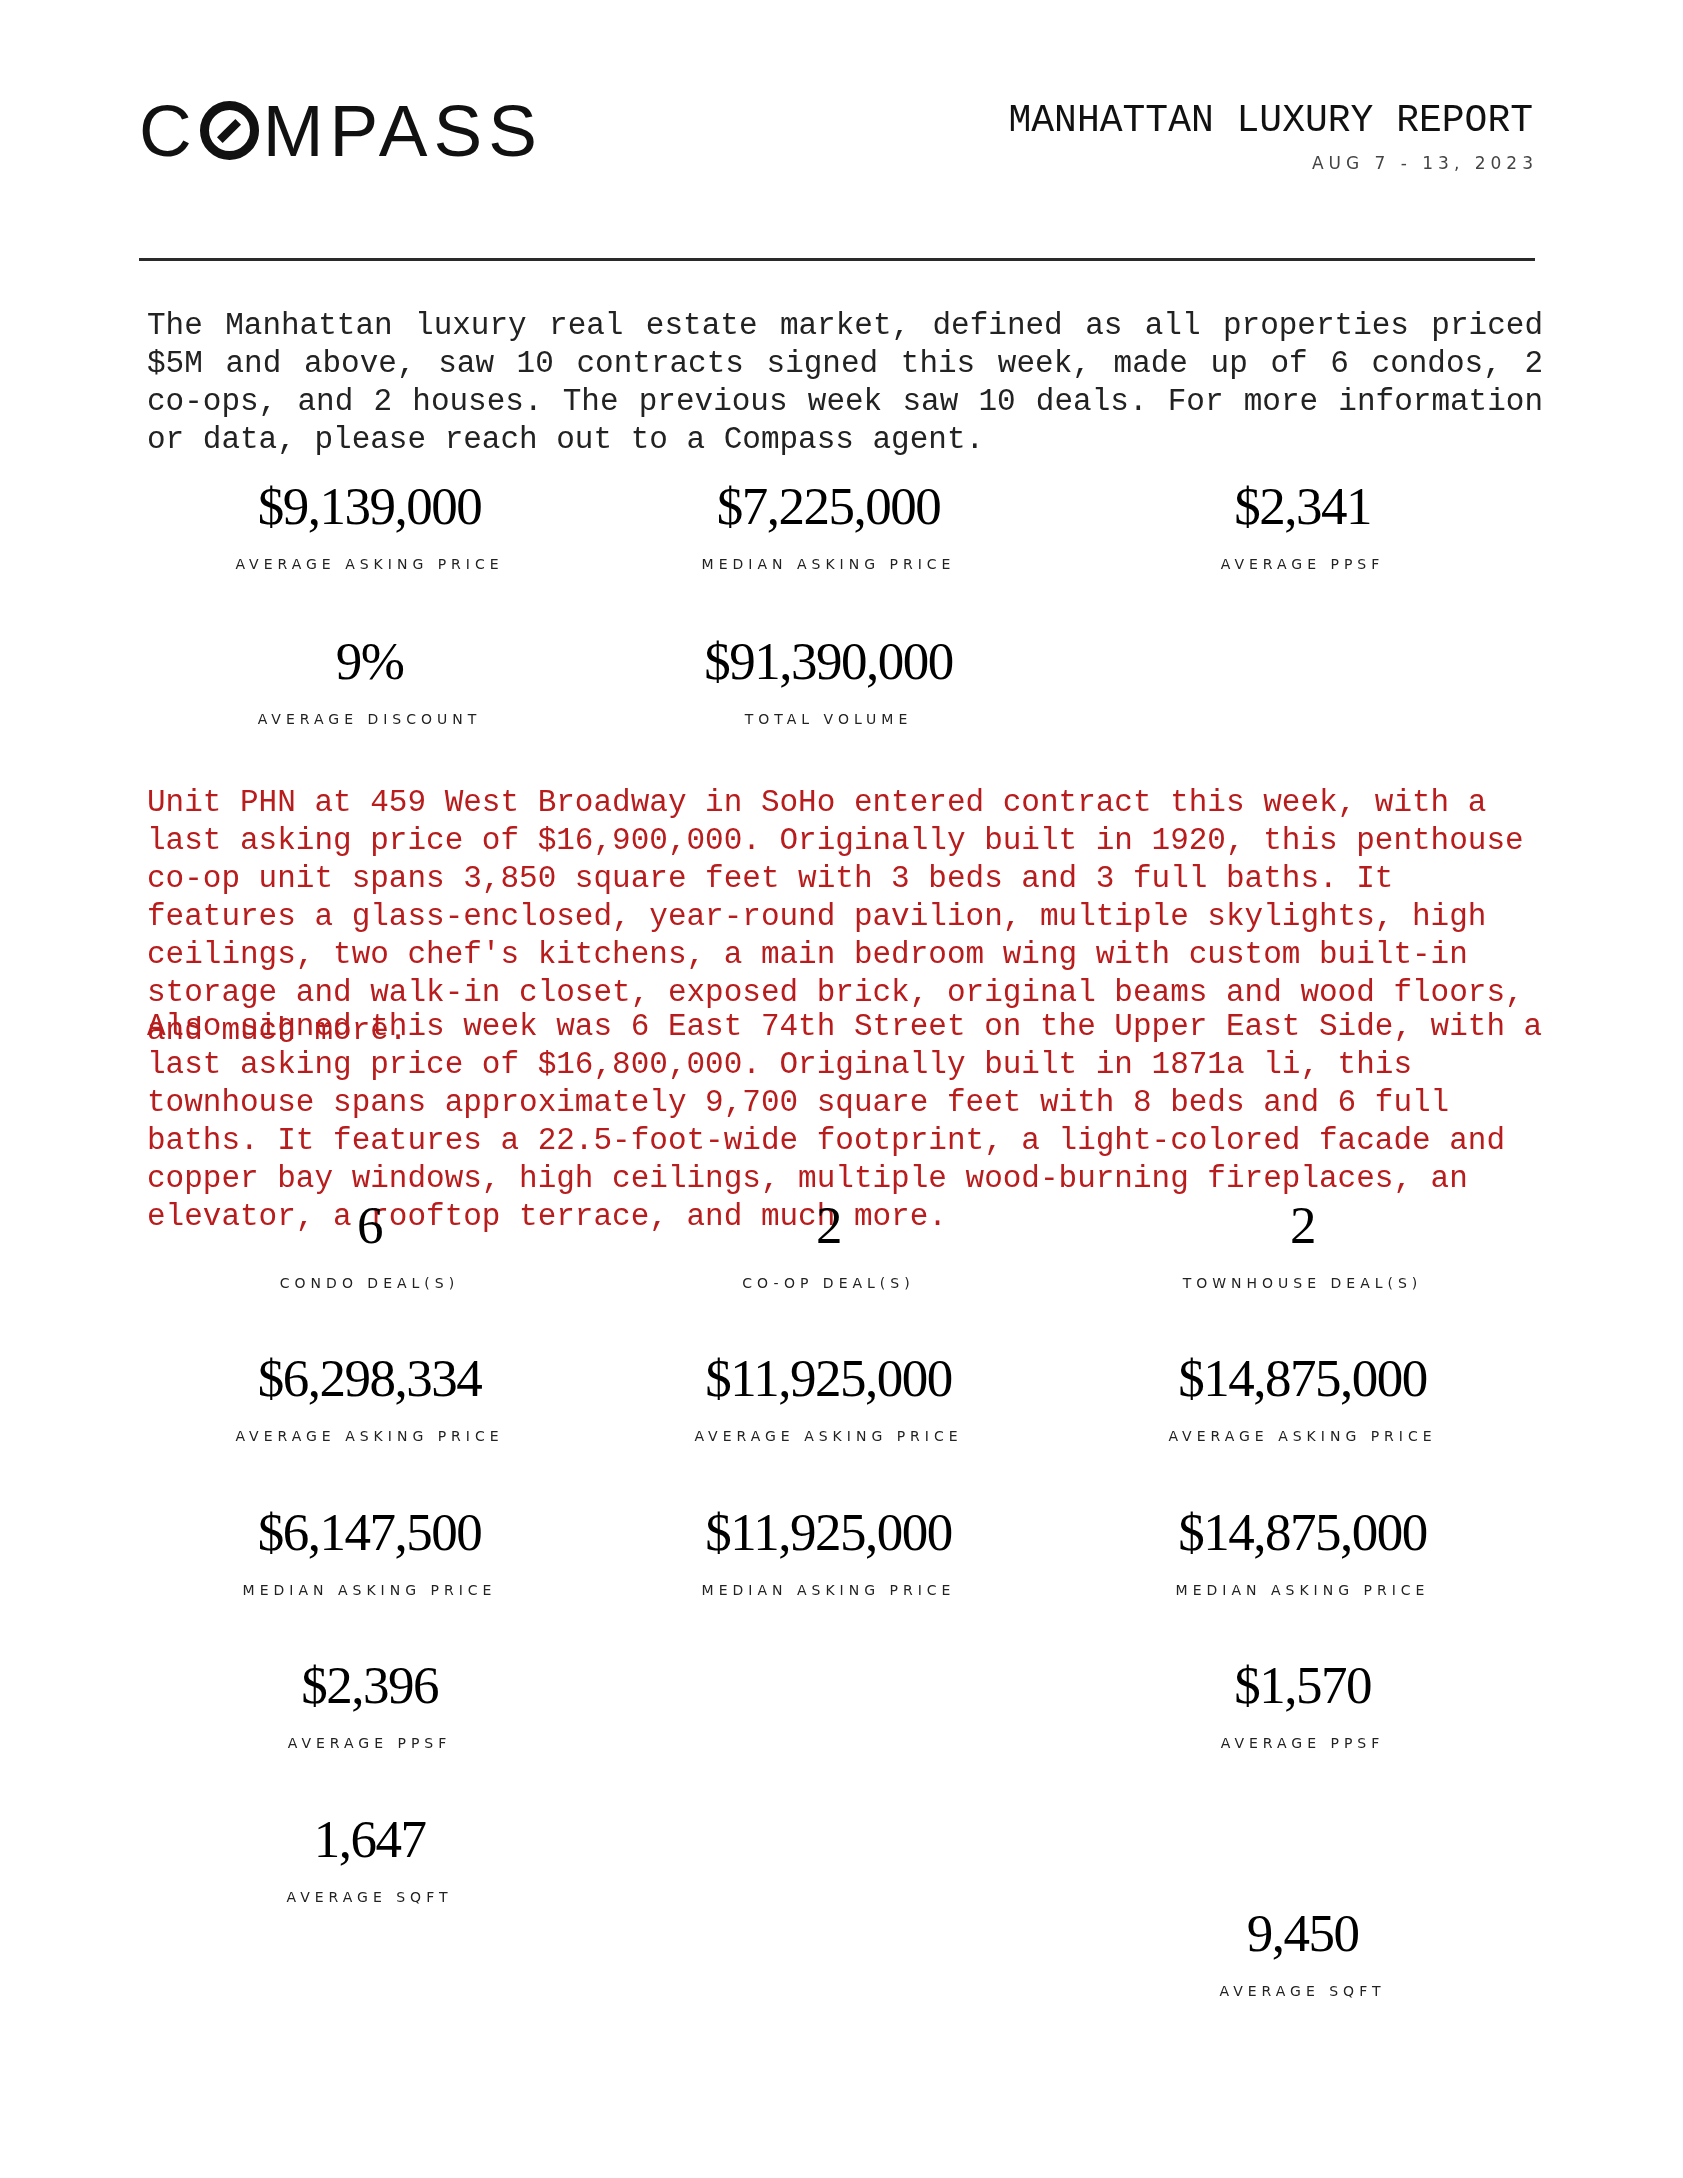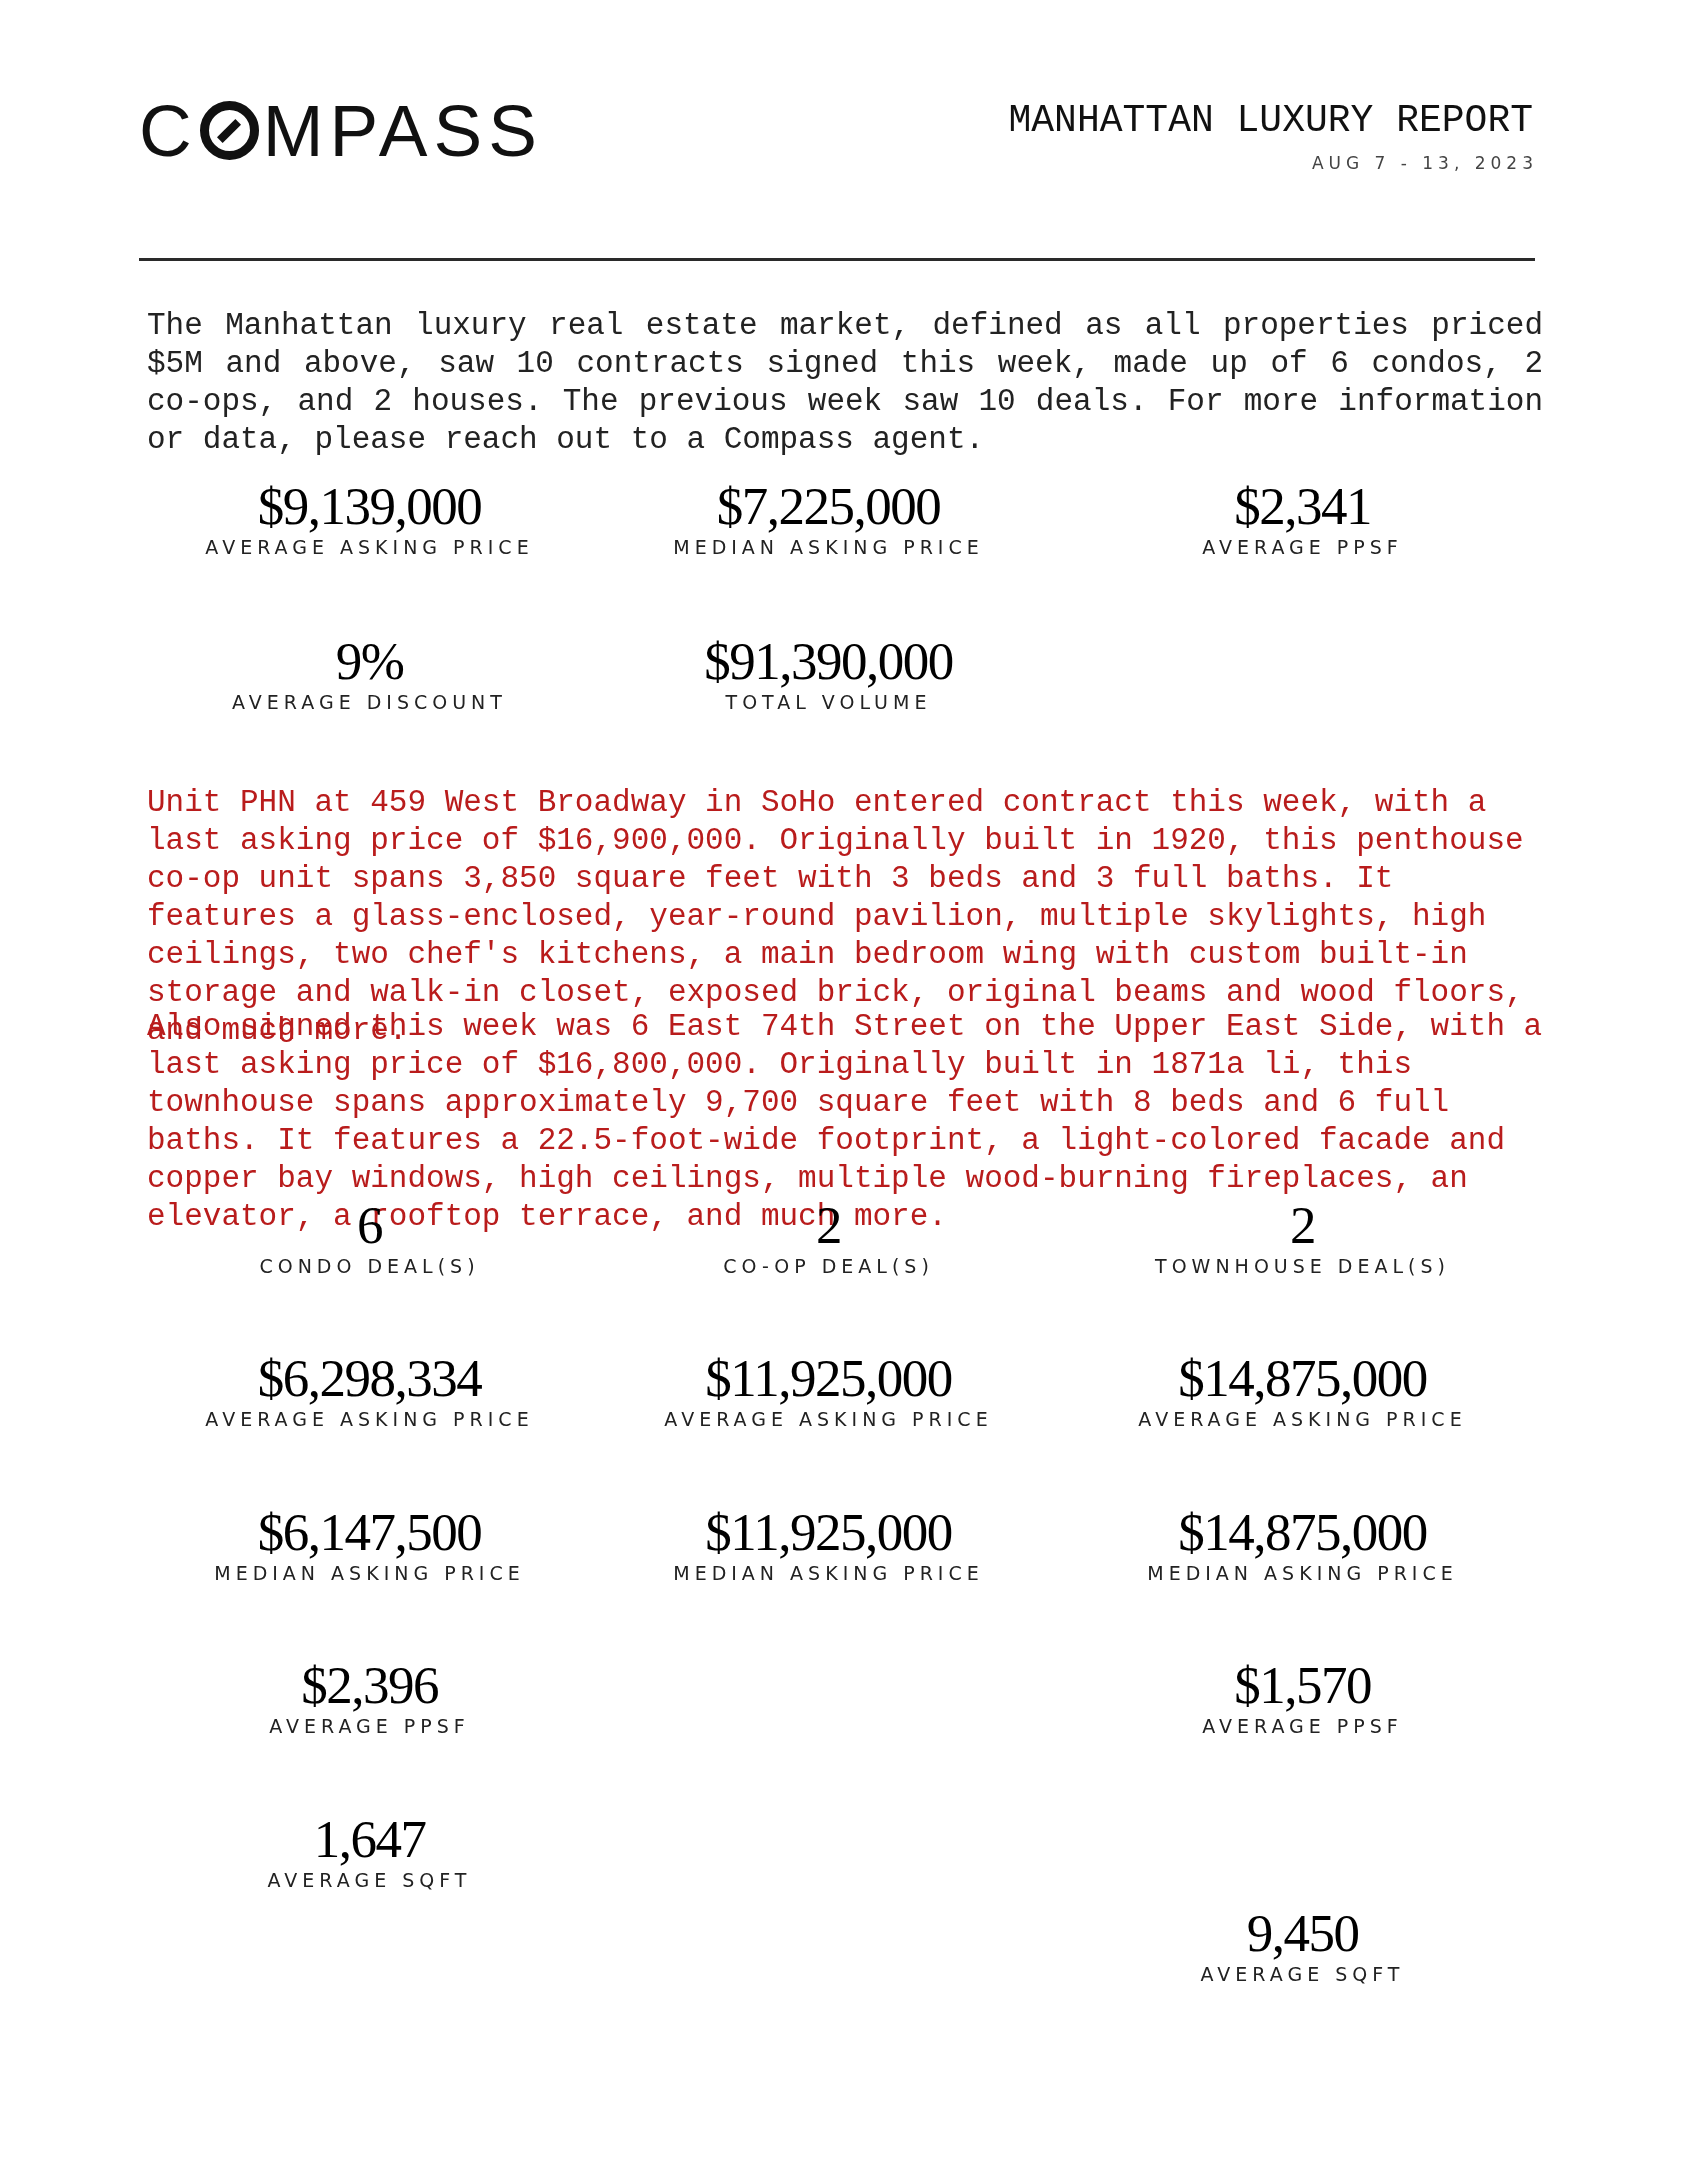--- a/index.html
+++ b/index.html
@@ -46,21 +46,21 @@
     .para.gray { color: #b91c1c; }
 
     
     .stat { position: absolute; width: 455px; text-align: center; }
     .stat .val {
       font-family: "Liberation Serif", "DejaVu Serif", serif;
       font-size: 53px; line-height: 59px; color: #000; letter-spacing: -1.5px;
     }
     .stat .lbl {
       font-family: "DejaVu Sans", "Liberation Sans", sans-serif;
-      font-size: 19px; letter-spacing: 5px; color: #222; 
+      font-size: 14px; letter-spacing: 5px; color: #222; margin-top: 20px;
     }
     .c1 { left: 142px; }
     .c2 { left: 601px; }
     .c3 { left: 1075px; }
   </style>
 </head>
 <body>
 
 <div class="page">
 

